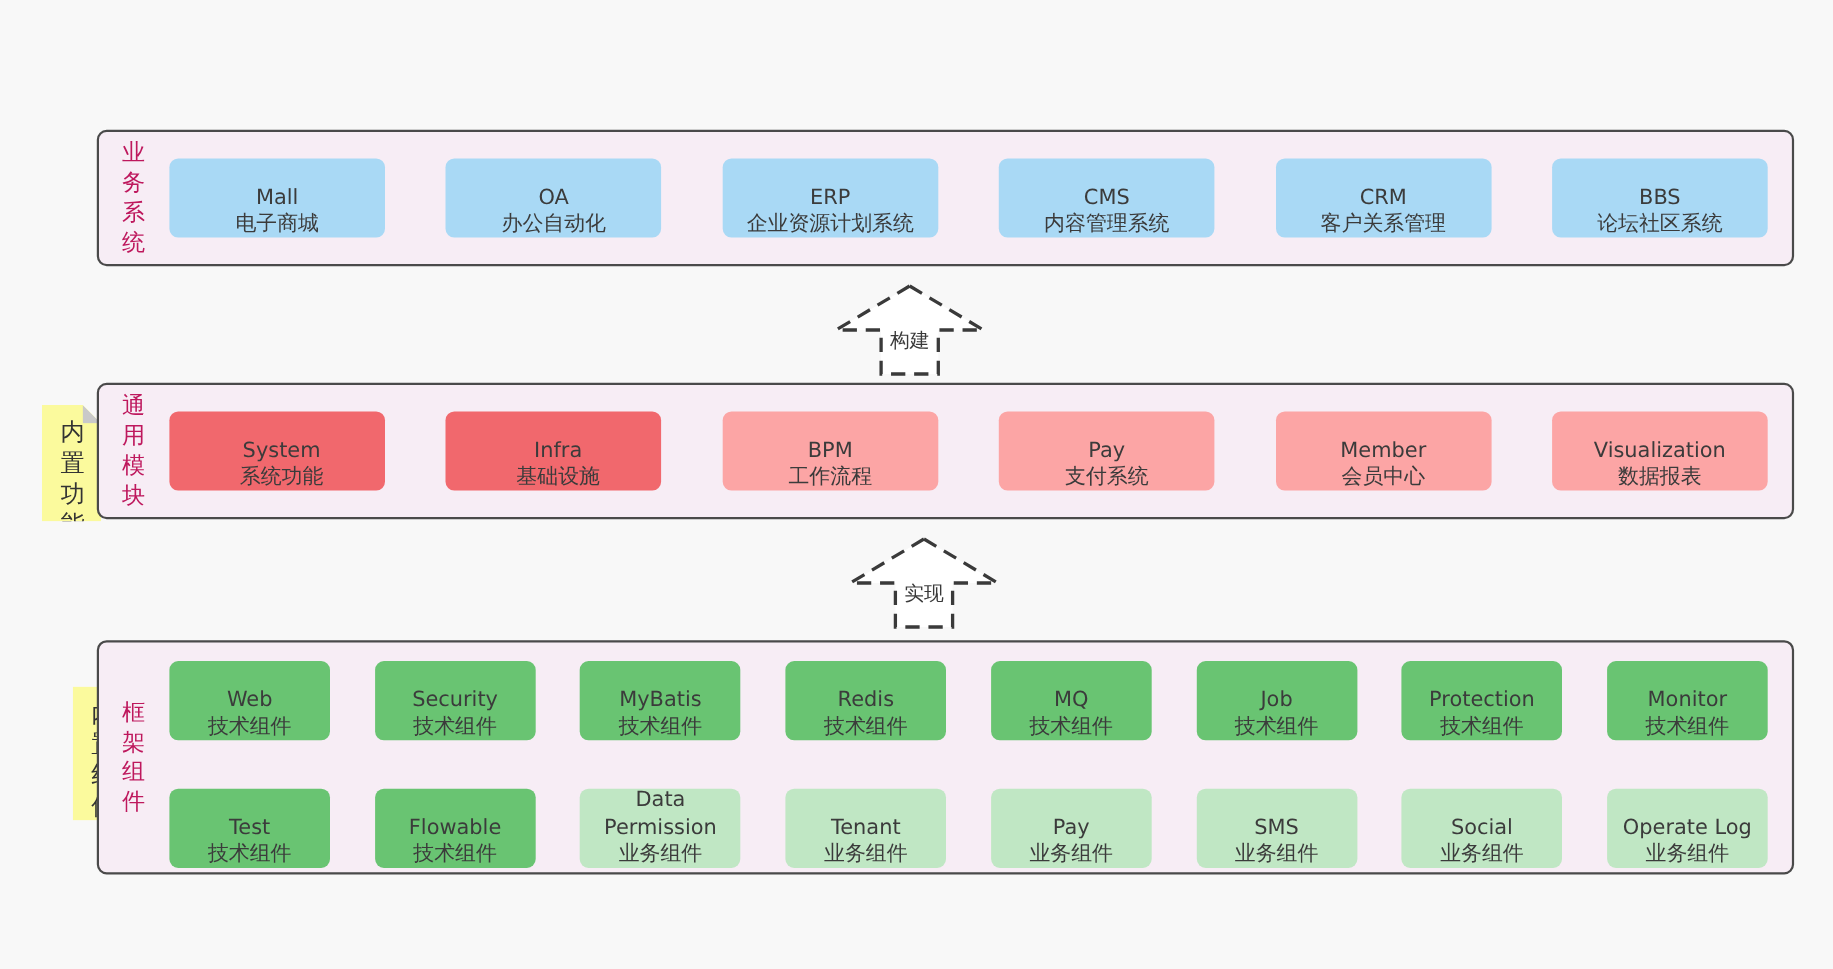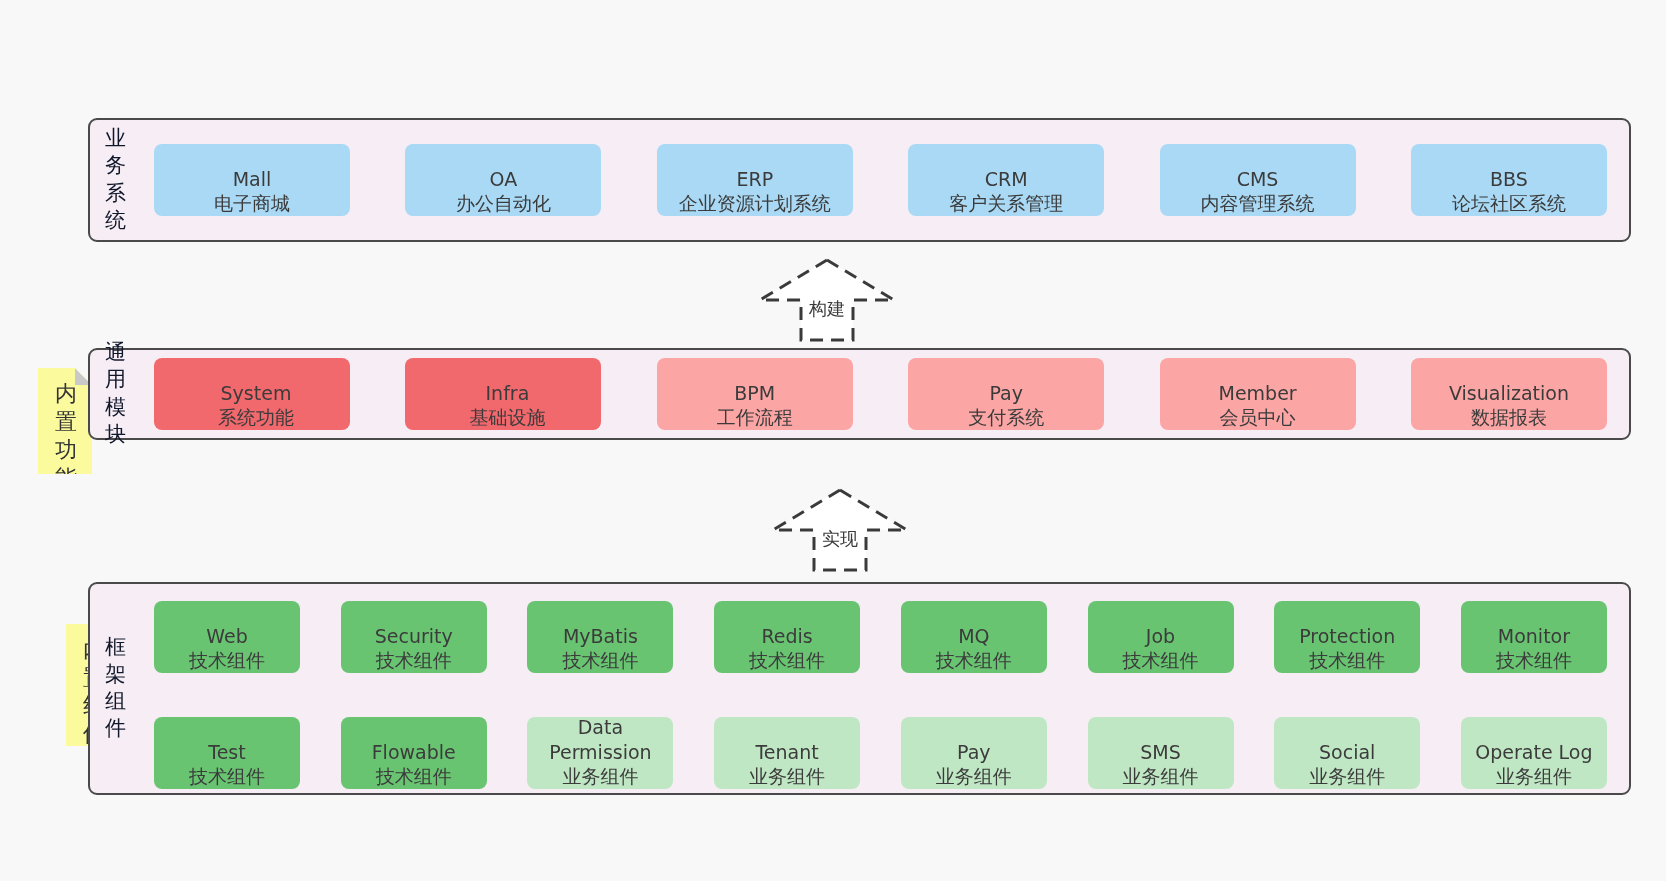--- a/index.html
+++ b/index.html
@@ -8,26 +8,26 @@
     background:#f8f8f8;
     font-family:"DejaVu Sans","Liberation Sans",sans-serif;
     color:#3b3b3b;
   }
   .panel{
     position:absolute;left:88px;width:1543px;box-sizing:border-box;
     background:#f7edf5;border:2px solid #4a4a4a;border-radius:9px;
     z-index:1;
   }
   .panel-business{top:118px;height:124px;}
-  .panel-modules{top:348px;height:92px;}
+  .panel-modules{top:348px;height:124px;}
   .panel-framework{top:582px;height:213px;}
   .vlabel{
     position:absolute;left:15px;top:50%;transform:translateY(-50%);
-    width:27px;font-size:21px;line-height:1.3;text-align:left;
-    color:#0f172a;word-break:break-all;
+    width:27px;font-size:21px;line-height:1.3;text-align:right;
+    color:#be185d;word-break:break-all;
   }
   .boxrow{
     position:absolute;left:64px;right:22px;top:0;bottom:0;
     display:flex;align-items:center;justify-content:space-between;
   }
   .rows{
     position:absolute;left:64px;right:22px;top:17px;
     display:flex;flex-direction:column;gap:44px;
   }
   .row8{display:flex;justify-content:space-between;}
@@ -78,26 +78,26 @@
     </div>
     <div class="box w6 blue">
       <div>OA</div>
       <div>办公自动化</div>
     </div>
     <div class="box w6 blue">
       <div>ERP</div>
       <div>企业资源计划系统</div>
     </div>
     <div class="box w6 blue">
+      <div>CMS</div>
+      <div>内容管理系统</div>
+    </div>
+    <div class="box w6 blue">
       <div>CRM</div>
       <div>客户关系管理</div>
-    </div>
-    <div class="box w6 blue">
-      <div>CMS</div>
-      <div>内容管理系统</div>
     </div>
     <div class="box w6 blue">
       <div>BBS</div>
       <div>论坛社区系统</div>
     </div>
   </div>
 </div>
 
 <div class="arrow arrow-build">
   <svg viewBox="0 0 140 86">

